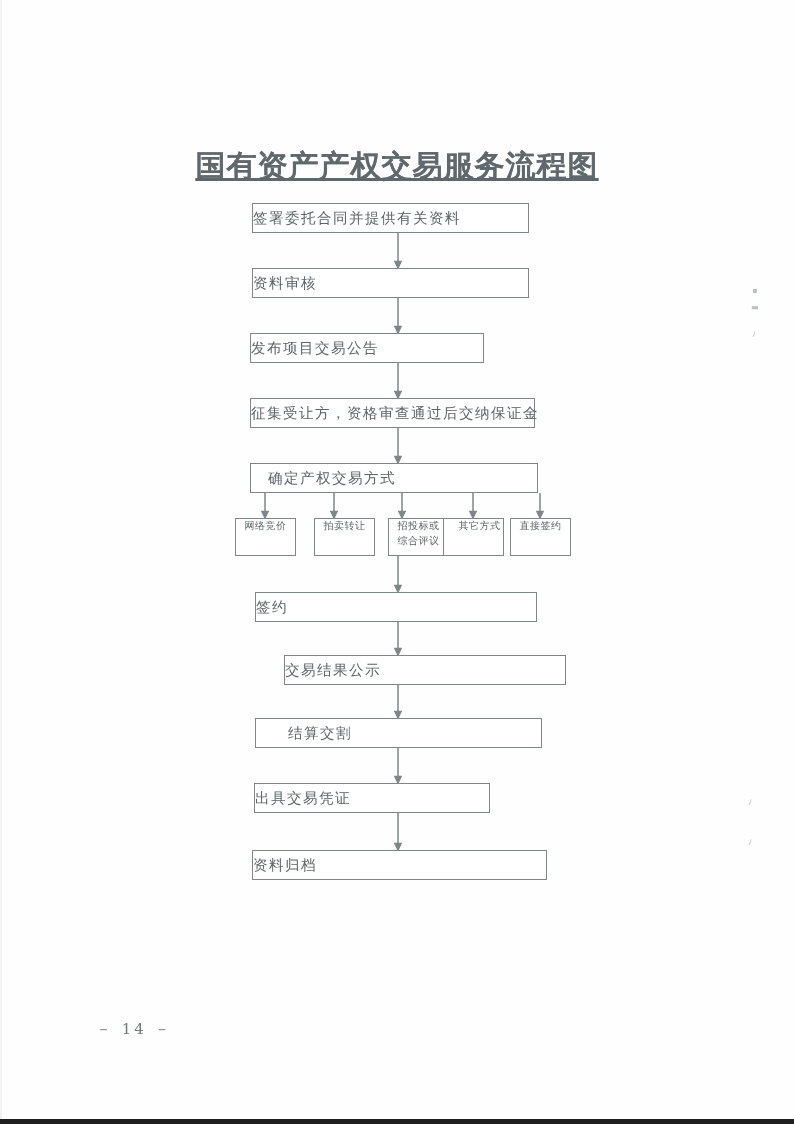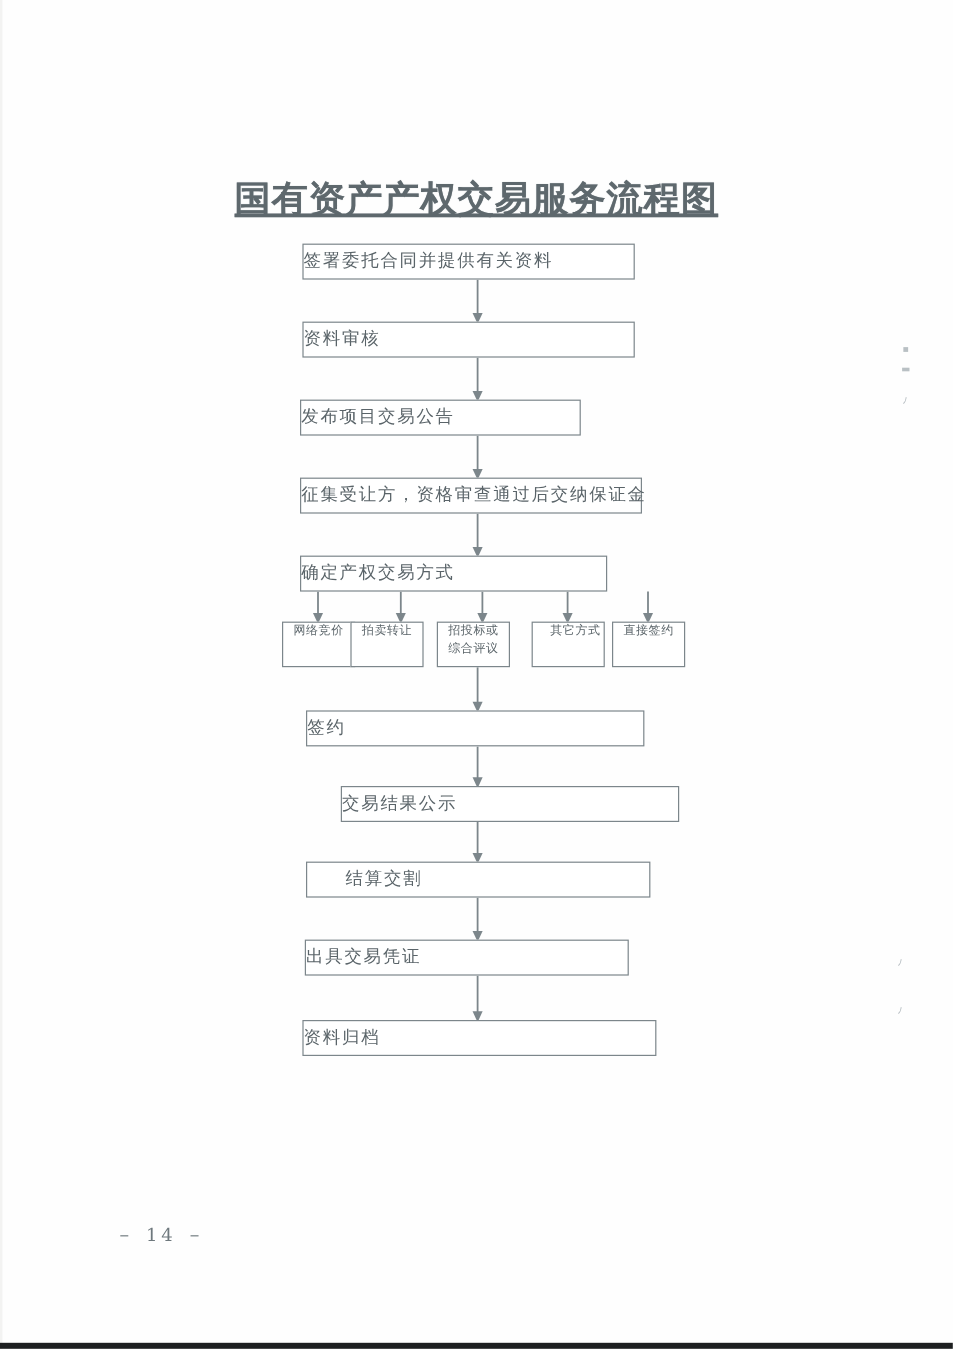--- a/index.html
+++ b/index.html
@@ -177,33 +177,33 @@
     </div>
 
     <div class="node main" style="left:250px; top:333px; width:234px; height:30px;">
       <span>发布项目交易公告</span>
     </div>
 
     <div class="node main" style="left:250px; top:398px; width:285px; height:30px;">
       <span>征集受让方，资格审查通过后交纳保证金</span>
     </div>
 
-    <div class="node main" style="left:250px; top:463px; width:256px; height:30px;">
+    <div class="node main" style="left:250px; top:463px; width:288px; height:30px;padding-left:17px;">
       <span>确定产权交易方式</span>
     </div>
 
     <div class="node branch" style="left:235px; top:518px; width:61px; height:38px;">
       <span>网络竞价</span>
     </div>
 
-    <div class="node branch" style="left:292px; top:518px; width:61px; height:38px;">
+    <div class="node branch" style="left:314px; top:518px; width:61px; height:38px;">
       <span>拍卖转让</span>
     </div>
 
-    <div class="node branch" style="left:364px; top:518px; width:61px; height:38px;">
+    <div class="node branch" style="left:388px; top:518px; width:61px; height:38px;">
       <span>招投标或</span>
       <span>综合评议</span>
     </div>
 
     <div class="node branch" style="left:443px; top:518px; width:61px; height:38px;padding-left:12px;">
       <span>其它方式</span>
     </div>
 
     <div class="node branch" style="left:510px; top:518px; width:61px; height:38px;">
       <span>直接签约</span>
@@ -214,21 +214,21 @@
     </div>
 
     <div class="node main" style="left:257px; top:655px; width:282px; height:30px;margin-left:27px;">
       <span>交易结果公示</span>
     </div>
 
     <div class="node main" style="left:255px; top:718px; width:287px; height:30px;padding-left:32px;">
       <span>结算交割</span>
     </div>
 
-    <div class="node main" style="left:254px; top:783px; width:270px; height:30px;">
+    <div class="node main" style="left:254px; top:783px; width:236px; height:30px;">
       <span>出具交易凭证</span>
     </div>
 
     <div class="node main" style="left:252px; top:850px; width:295px; height:30px;">
       <span>资料归档</span>
     </div>
 
   </div>
 
   <span class="speck" style="left:752px; top:286px;">▪</span>

